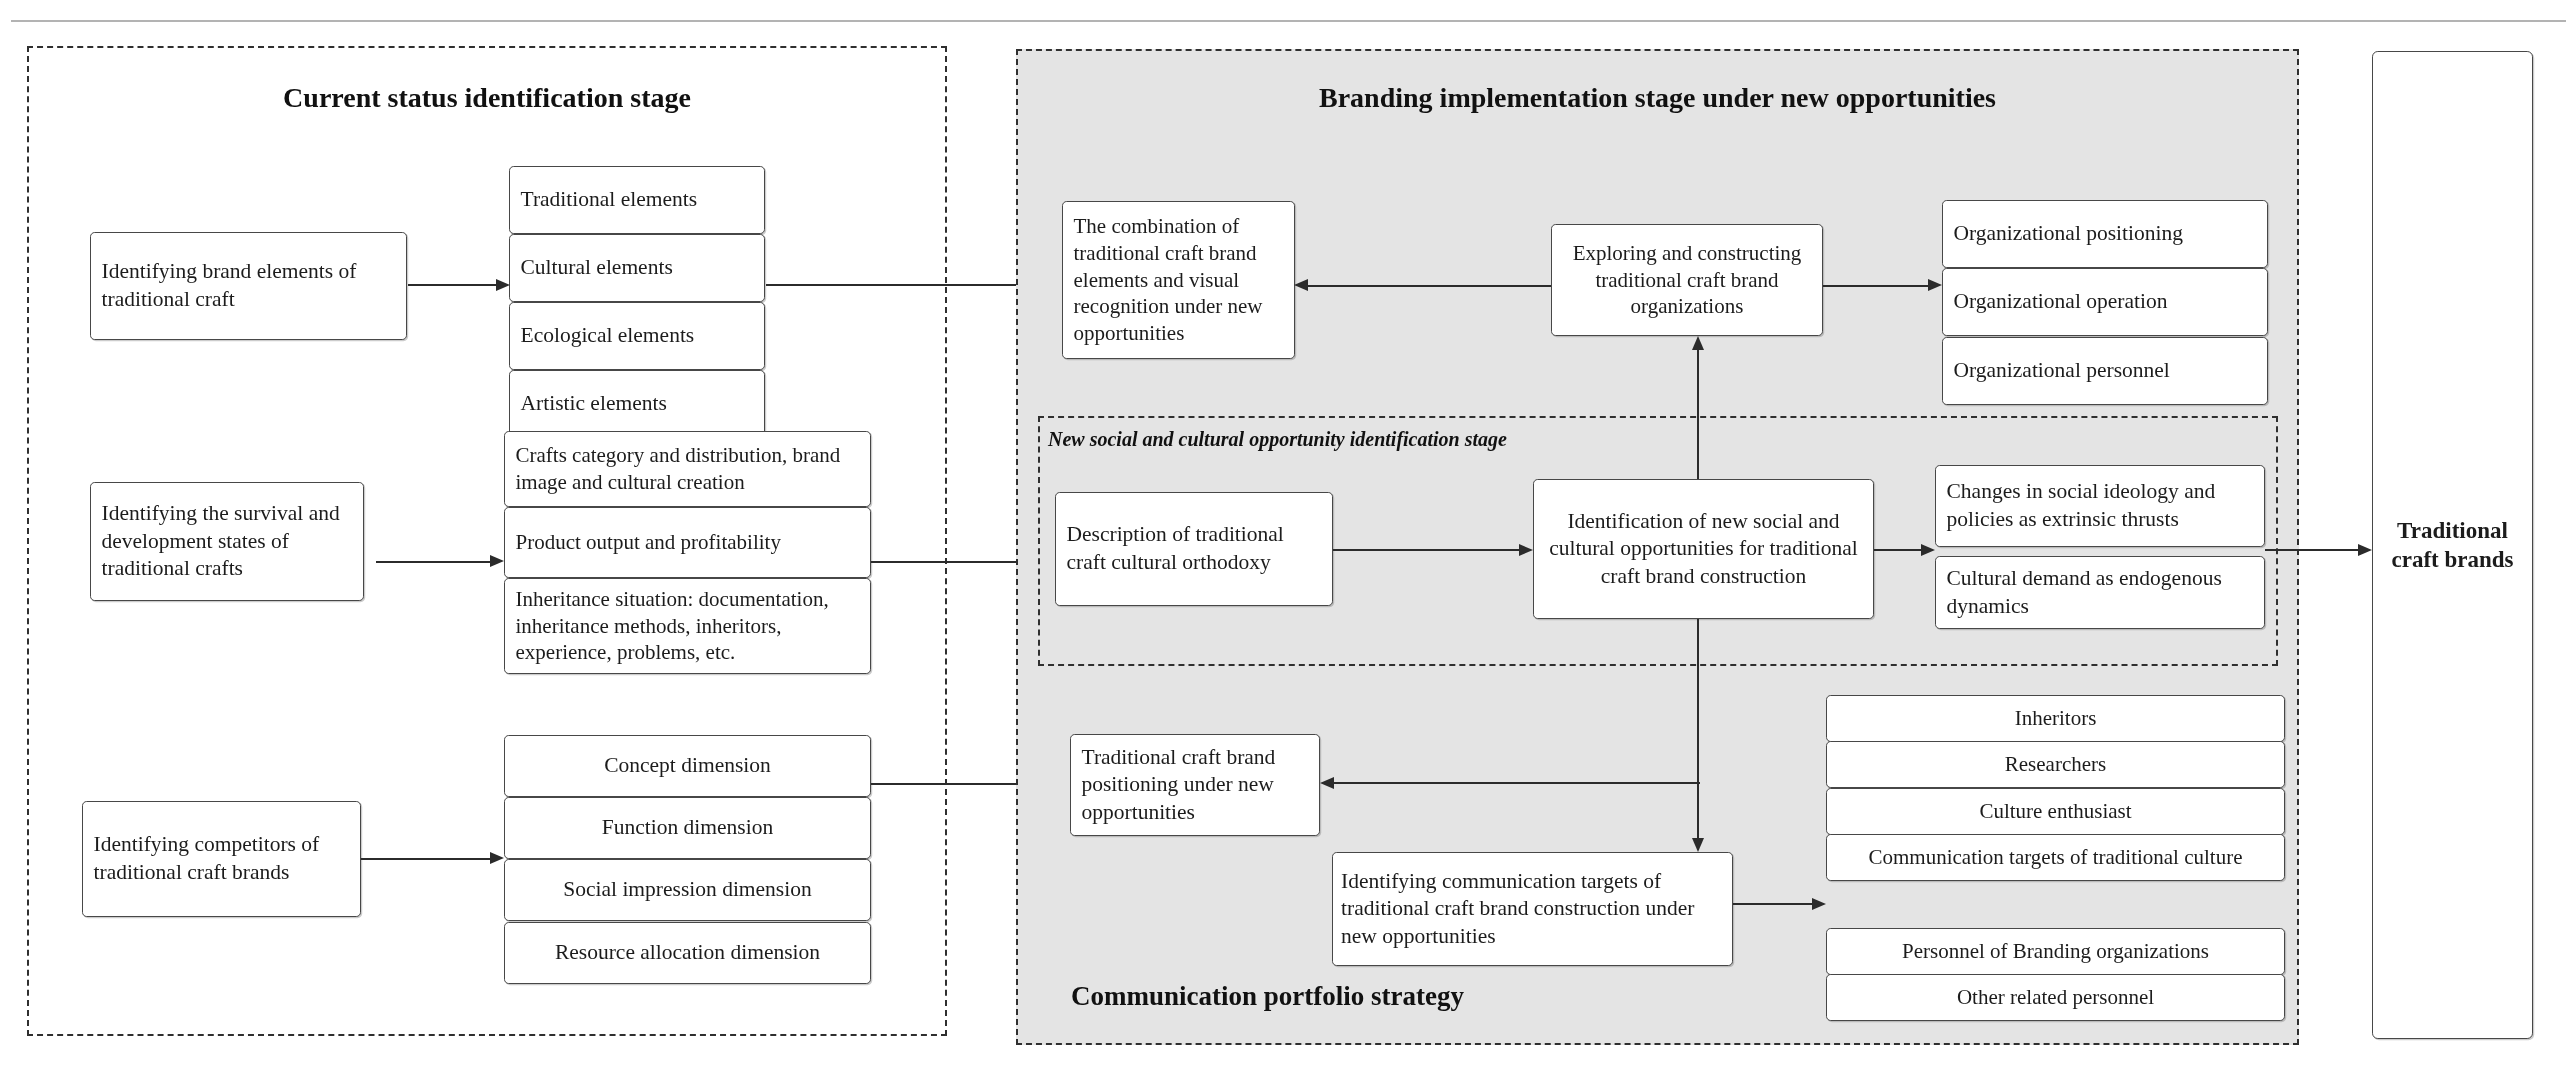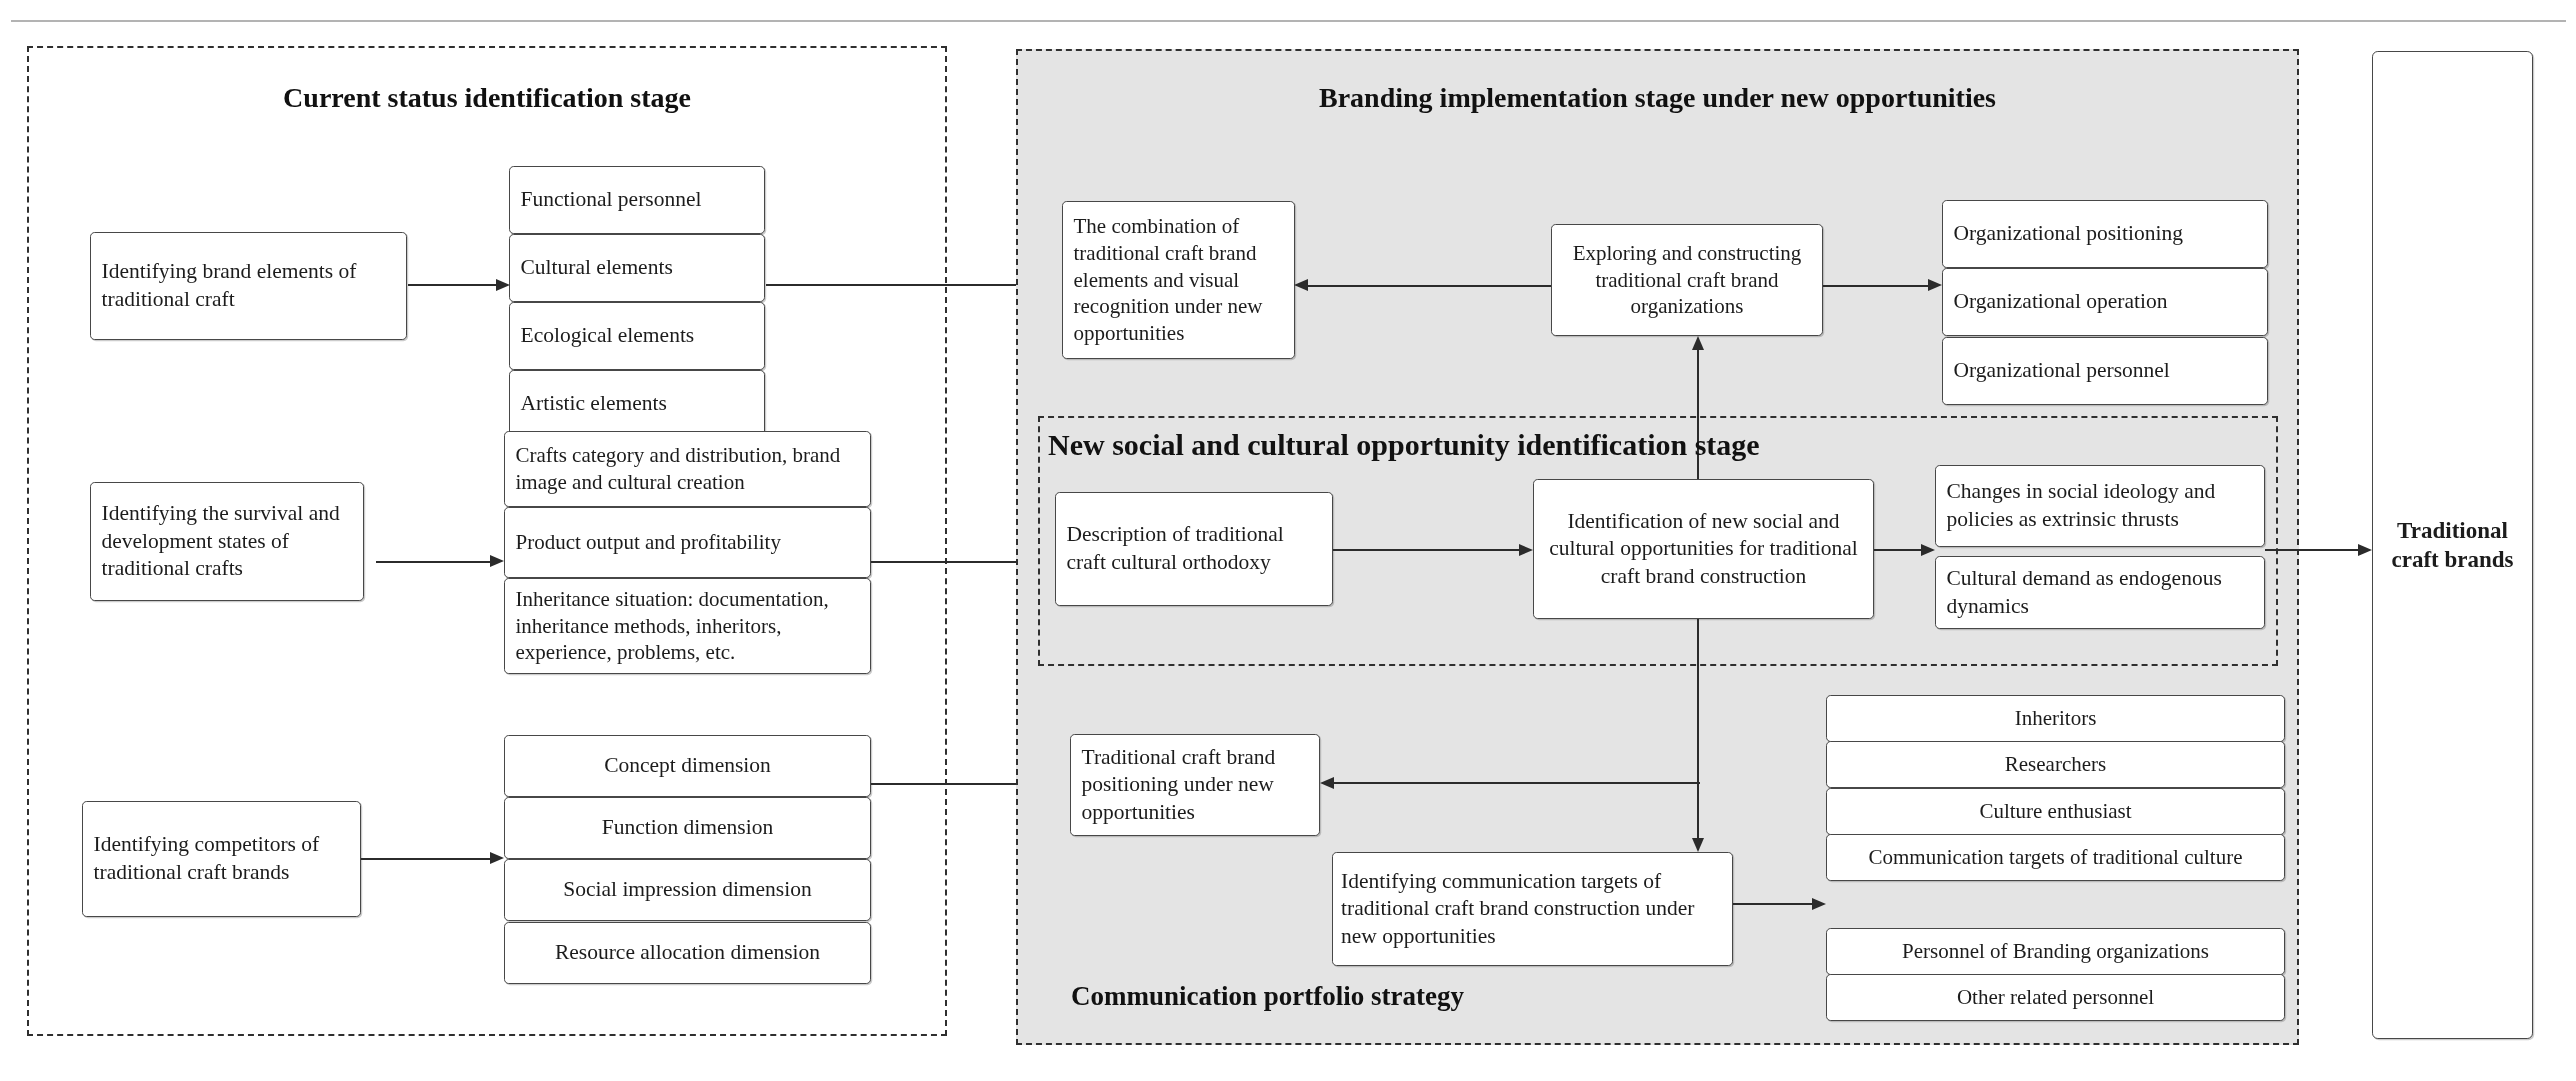--- a/index.html
+++ b/index.html
@@ -24,21 +24,21 @@
 <body>
 
 <div id="canvas">
 
   <div class="toprule" style="left:10.5px;top:20px;width:2555px;height:2.3px;"></div>
 
   <div class="panel-dashed" style="left:27px;top:46px;width:920px;height:990px;background:#ffffff;"></div>
   <div class="panel-title" style="left:27px;top:82px;width:920px;">Current status identification stage</div>
 
   <div class="box" style="left:90px;top:232px;width:317px;height:108px;">Identifying brand elements of traditional craft</div>
-  <div class="box" style="left:509px;top:166px;width:256px;height:68px;">Functional personnel</div>
+  <div class="box" style="left:509px;top:166px;width:256px;height:68px;">Traditional elements</div>
   <div class="box" style="left:509px;top:234px;width:256px;height:68px;">Cultural elements</div>
   <div class="box" style="left:509px;top:302px;width:256px;height:68px;">Ecological elements</div>
   <div class="box" style="left:509px;top:370px;width:256px;height:68px;">Artistic elements</div>
   <div class="hl" style="left:408px;top:284px;width:89px;"></div>
   <div class="ar" style="left:496px;top:279px;"></div>
   <div class="hl" style="left:766px;top:284px;width:284px;"></div>
   <div class="ar" style="left:1048px;top:279px;"></div>
 
   <div class="box" style="left:90px;top:482px;width:274px;height:119px;">Identifying the survival and development states of traditional crafts</div>
   <div class="box small" style="left:504px;top:431px;width:367px;height:76px;">Crafts category and distribution, brand image and cultural creation</div>
@@ -69,21 +69,21 @@
   <div class="box" style="left:1942px;top:337px;width:326px;height:68px;">Organizational personnel</div>
 
   <div class="hl" style="left:1308px;top:285px;width:243px;"></div>
   <div class="al" style="left:1294px;top:279px;"></div>
   <div class="hl" style="left:1823px;top:285px;width:105px;"></div>
   <div class="ar" style="left:1928px;top:279px;"></div>
   <div class="au" style="left:1692px;top:336px;"></div>
   <div class="vl" style="left:1697px;top:350px;height:132px;"></div>
 
   <div class="panel-dashed" style="left:1038px;top:416px;width:1240px;height:250px;"></div>
-  <div class="panel-title" style="left:1048px;top:428px;width:932px;text-align:left;font-size:30px;">New social and cultural opportunity identification stage</div>
+  <div class="panel-title" style="left:1048px;top:428px;width:932px;text-align:left;font-size:20px;font-style:italic;">New social and cultural opportunity identification stage</div>
 
   <div class="box" style="left:1055px;top:492px;width:278px;height:114px;">Description of traditional craft cultural orthodoxy</div>
   <div class="box center" style="left:1533px;top:479px;width:341px;height:140px;">Identification of new social and cultural opportunities for traditional craft brand construction</div>
   <div class="box" style="left:1935px;top:465px;width:330px;height:82px;">Changes in social ideology and policies as extrinsic thrusts</div>
   <div class="box" style="left:1935px;top:556px;width:330px;height:73px;">Cultural demand as endogenous dynamics</div>
 
   <div class="hl" style="left:1333px;top:549px;width:186px;"></div>
   <div class="ar" style="left:1519px;top:544px;"></div>
   <div class="hl" style="left:1874px;top:549px;width:47px;"></div>
   <div class="ar" style="left:1921px;top:544px;"></div>

